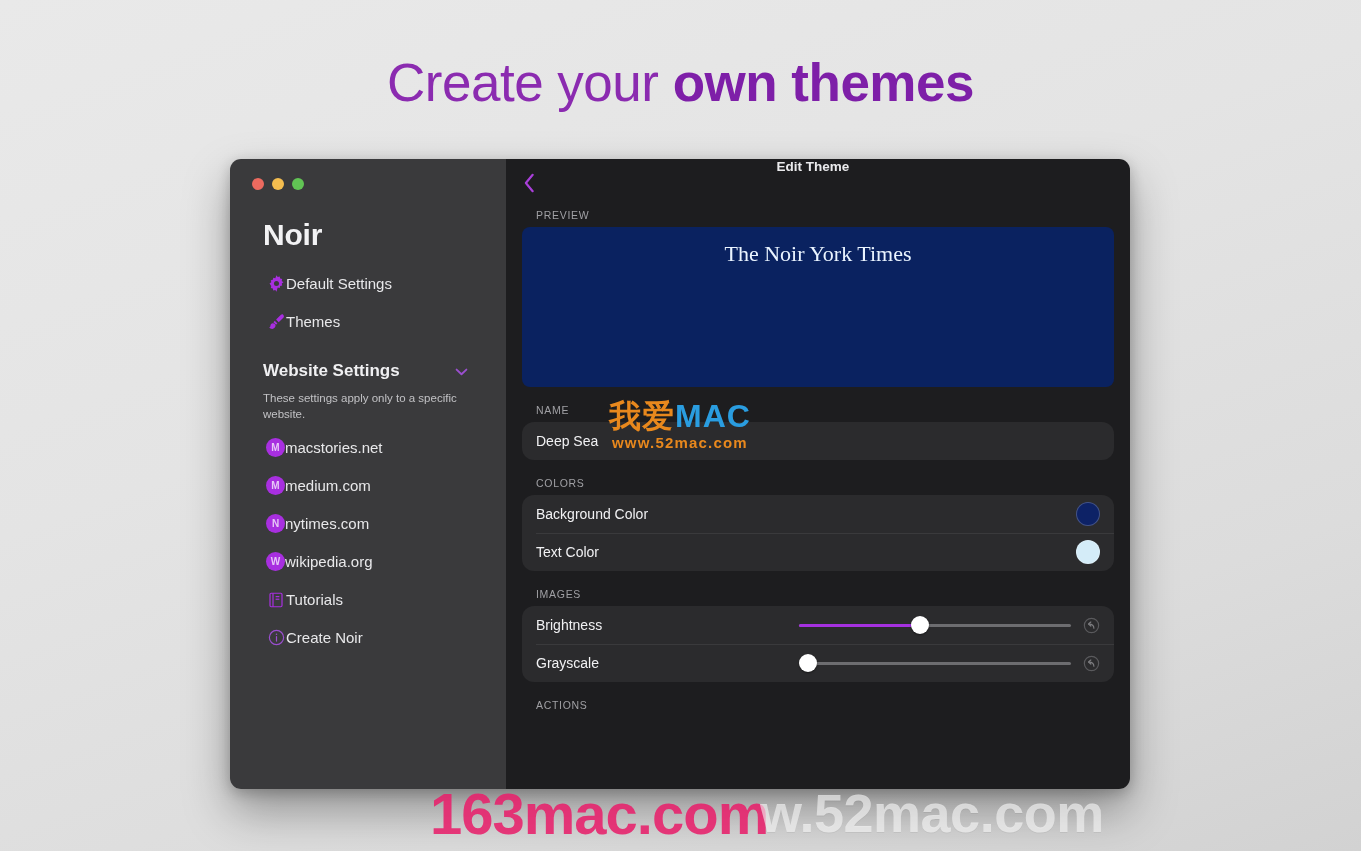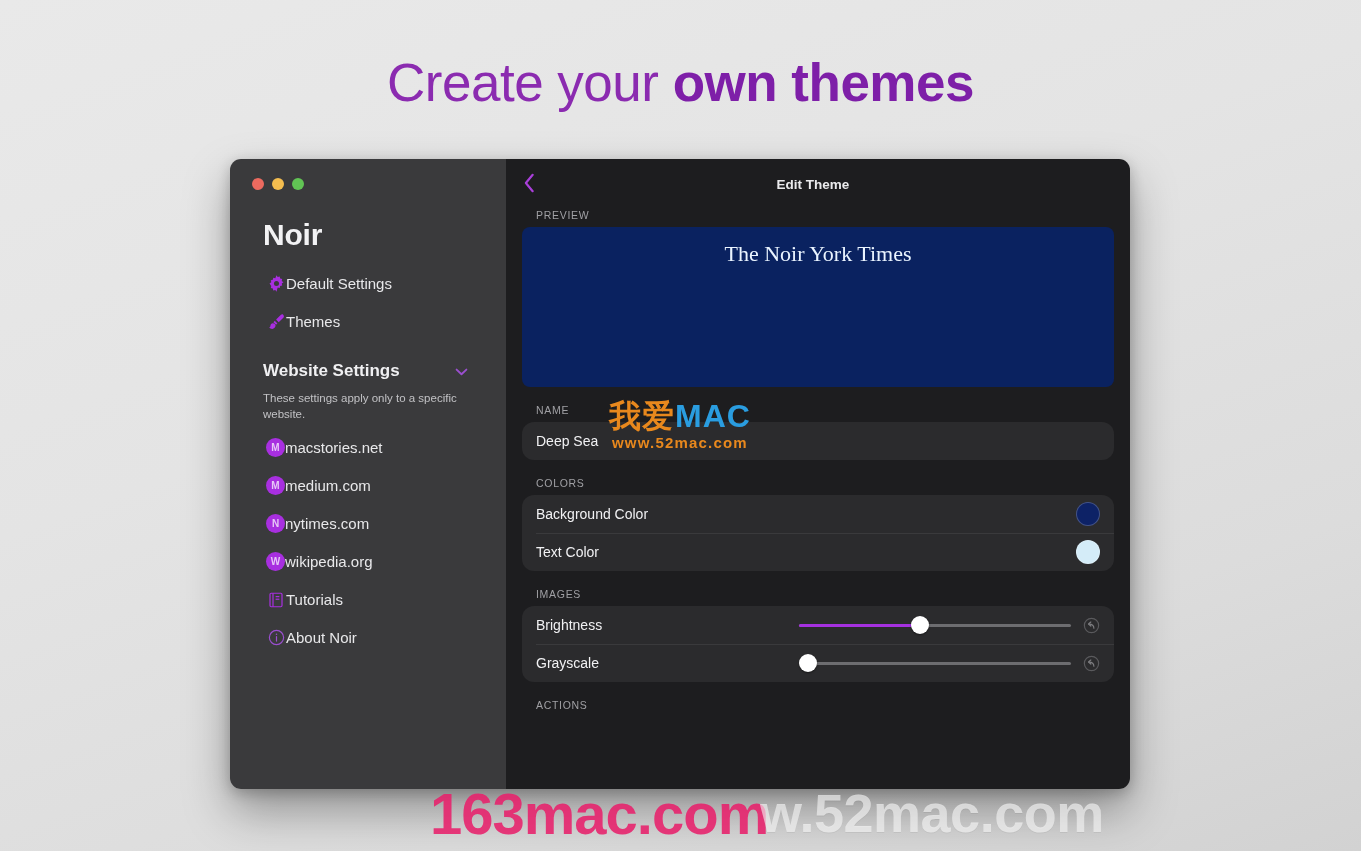--- a/index.html
+++ b/index.html
@@ -106,21 +106,21 @@
 
   
   #main {
     flex: 1;
     background: #1d1d1f;
     position: relative;
     overflow: hidden;
   }
   #titlebar {
     height: 50px;
-    display: flex; align-items: center;
+    display: flex; align-items: flex-start;
     position: relative;
   }
   #back-btn {
     position: absolute; left: 10px; top: 11px;
     width: 26px; height: 26px;
     display: flex; align-items: center; justify-content: center;
     color: #a93fd9;
   }
   #panel-title {
     width: 100%;
@@ -331,21 +331,21 @@
     </div>
 
     <div class="nav-item">
       <span class="nav-ico">
         <svg width="19" height="19" viewBox="0 0 24 24" fill="none" stroke="#9b4fd0" stroke-width="1.5">
           <circle cx="12" cy="12" r="9"></circle>
           <line x1="12" y1="11" x2="12" y2="16.5" stroke-linecap="round"></line>
           <circle cx="12" cy="7.8" r="1" fill="#9b4fd0" stroke="none"></circle>
         </svg>
       </span>
-      <span class="label">About Noir</span>
+      <span class="label">Create Noir</span>
     </div>
   </div>
 
   <div id="main">
 
     <div id="titlebar">
       <div id="back-btn">
         <svg width="13" height="20" viewBox="0 0 14 22" fill="none" stroke="#a93fd9" stroke-width="2.4" stroke-linecap="round" stroke-linejoin="round">
             <path d="M10.5 2 L3 11 L10.5 20"></path>
           </svg>

